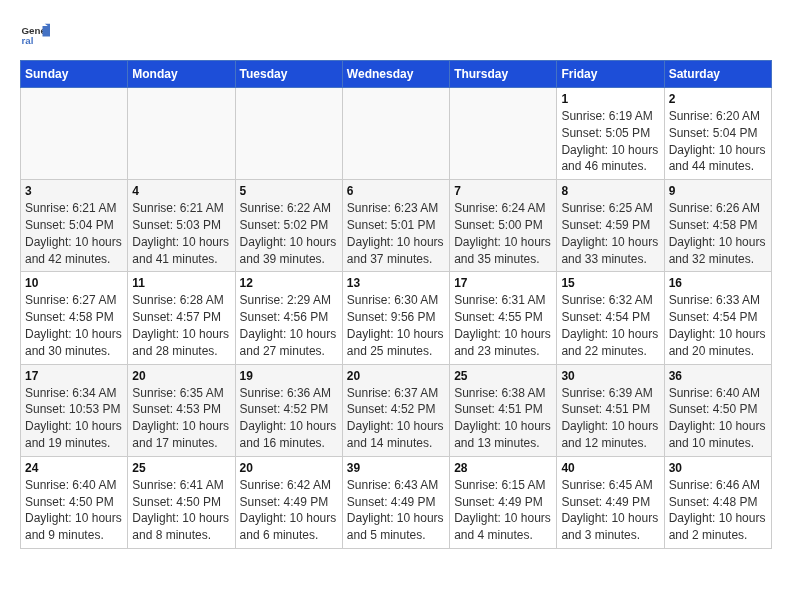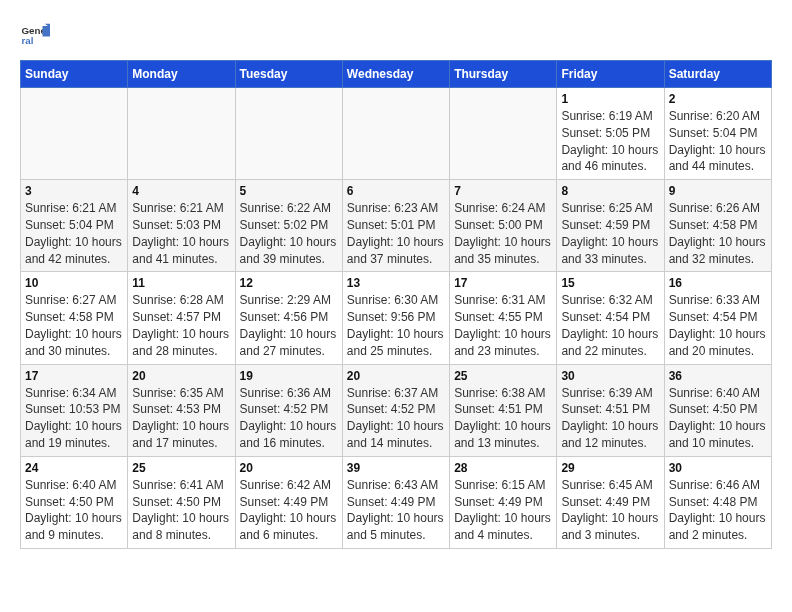--- a/index.html
+++ b/index.html
@@ -297,21 +297,21 @@
 Sunset: 4:49 PM
 Daylight: 10 hours and 5 minutes.</div>
         </td>
         <td>
           <div class="day-num">28</div>
           <div class="day-info">Sunrise: 6:15 AM
 Sunset: 4:49 PM
 Daylight: 10 hours and 4 minutes.</div>
         </td>
         <td>
-          <div class="day-num">29</div>
+          <div class="day-num">40</div>
           <div class="day-info">Sunrise: 6:45 AM
 Sunset: 4:49 PM
 Daylight: 10 hours and 3 minutes.</div>
         </td>
         <td>
           <div class="day-num">30</div>
           <div class="day-info">Sunrise: 6:46 AM
 Sunset: 4:48 PM
 Daylight: 10 hours and 2 minutes.</div>
         </td>

